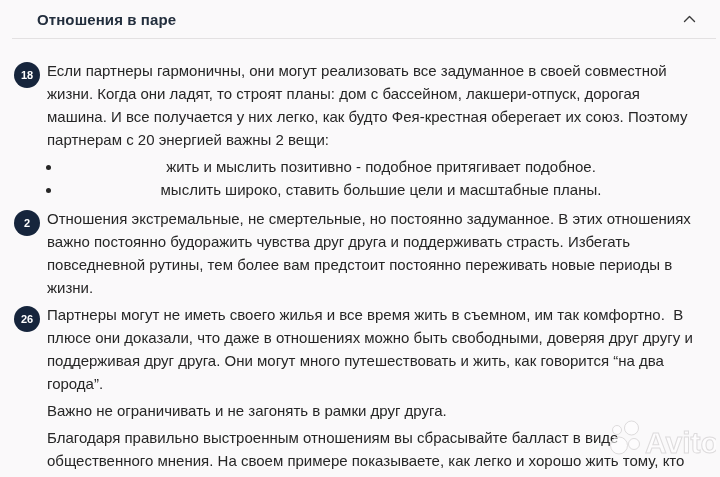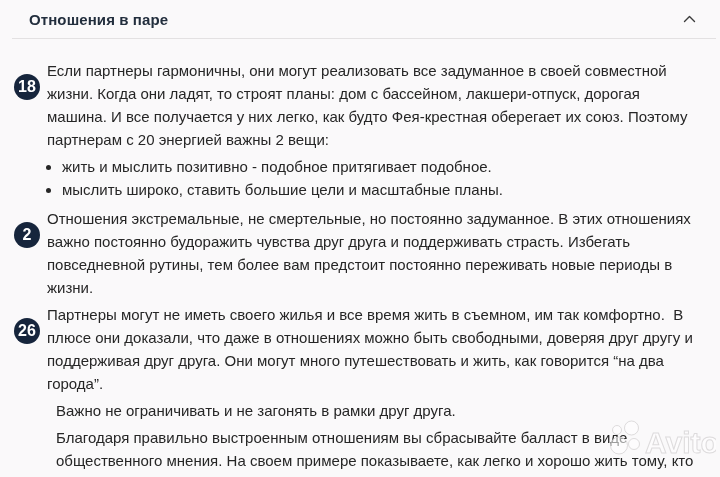--- a/index.html
+++ b/index.html
@@ -17,21 +17,21 @@
   }
   .accordion-header {
     display: flex;
     align-items: center;
     justify-content: space-between;
     padding: 9px 24px 9px 25px;
     height: 38px;
     cursor: pointer;
   }
   .accordion-title {
-    margin: 4px;
+    margin: 12px;
     font-size: 15px;
     font-weight: bold;
     color: #222e3d;
     letter-spacing: 0.1px;
   }
   .chevron { display: inline-flex; align-items: center; }
   .divider {
     height: 1px;
     background: #e3e1e2;
     margin: 0 4px 0 12px;
@@ -42,50 +42,51 @@
   .entry-row {
     display: flex;
     align-items: flex-start;
     gap: 7px;
     margin-bottom: 4px;
   }
   .badge {
     flex: 0 0 26px;
     width: 26px;
     height: 26px;
-    margin-top: 15px;
+    margin-top: 3px;
     border-radius: 50%;
     background: #16253c;
     color: #ffffff;
-    font-size: 16px;
+    font-size: 11px;
     font-weight: bold;
     display: flex;
     align-items: center;
     justify-content: center;
   }
   .para {
     margin: 0;
     font-size: 15px;
     line-height: 23px;
     color: #262626;
     width: 653px;
     white-space: pre-wrap;
   }
   ul.bullets {
     margin: 2px 0 6px 28px;
     padding: 0 0 0 20px;
     list-style: disc outside;
+    text-align: center;
   }
   ul.bullets li {
     font-size: 15px;
     line-height: 23px;
     color: #262626;
   }
   .plain {
-    margin: 0 0 4px 42px;
+    margin: 0 0 4px 33px;
     font-size: 15px;
     line-height: 23px;
     color: #262626;
     width: 653px;
     white-space: pre-wrap;
   }
   .watermark {
     position: absolute;
     right: 4px;
     bottom: 12px;

